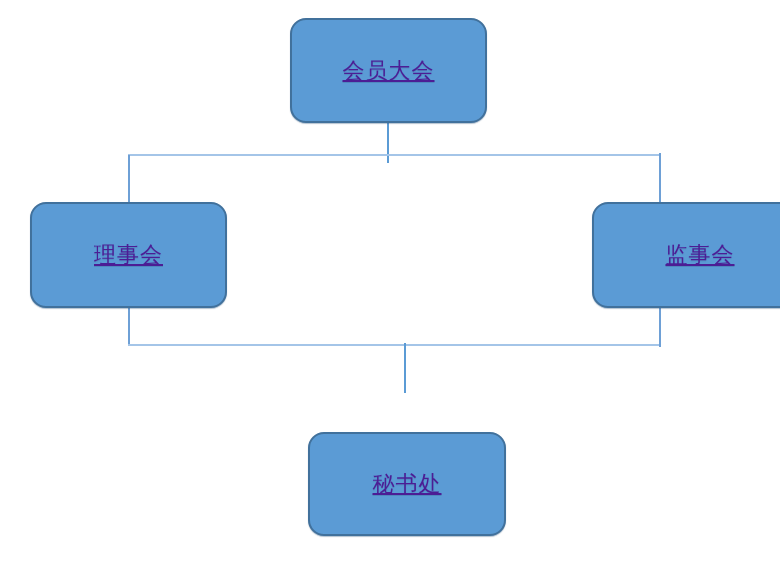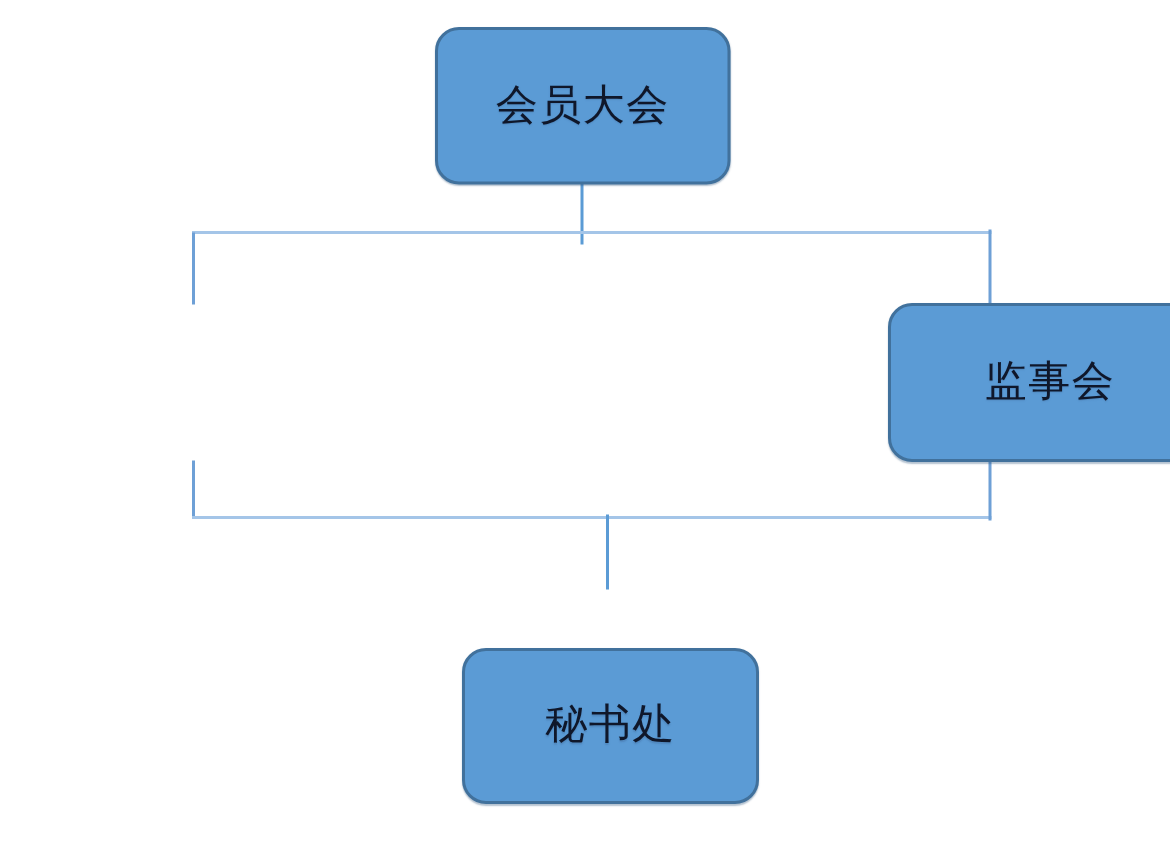--- a/index.html
+++ b/index.html
@@ -20,26 +20,27 @@
     background: #5b9bd5;
     border: 2px solid #41719c;
     border-radius: 16px;
     box-sizing: border-box;
     display: flex;
     align-items: center;
     justify-content: center;
     box-shadow: 0 1px 1px rgba(40, 80, 120, 0.35);
   }
   .node-label {
-    color: #0f172a;
-    font-size: 28px;
+    color: #4c1d95;
+    font-size: 22px;
     line-height: 1;
     letter-spacing: 1px;
     white-space: nowrap;
     text-shadow: 0 1px 1px rgba(60, 100, 150, 0.35);
+    text-decoration: underline;
   }
   .node-top    { left: 290px; top: 18px;  width: 197px; height: 105px; }
   .node-left   { left: 30px;  top: 202px; width: 197px; height: 106px; }
   .node-right  { left: 558px; top: 202px; width: 216px; height: 106px; margin-left: 34px; }
   .node-bottom { left: 308px; top: 392px; width: 198px; height: 104px; margin-top: 40px; }
 
   .line {
     position: absolute;
     background: #5b9bd5;
   }
@@ -77,20 +78,23 @@
 
   <div class="line line-v-thin l-bot-left-v"></div>
   <div class="line line-h l-bot-h"></div>
   <div class="line line-v-thin l-bot-right-v"></div>
   <div class="line line-v l-bot-mid-stub"></div>
 
   <div class="node node-top">
     <span class="node-label">会员大会</span>
   </div>
 
+  <div class="node node-left">
+    <span class="node-label">理事会</span>
+  </div>
 
   <div class="node node-right">
     <span class="node-label">监事会</span>
   </div>
 
   <div class="node node-bottom">
     <span class="node-label">秘书处</span>
   </div>
 
 </div>

